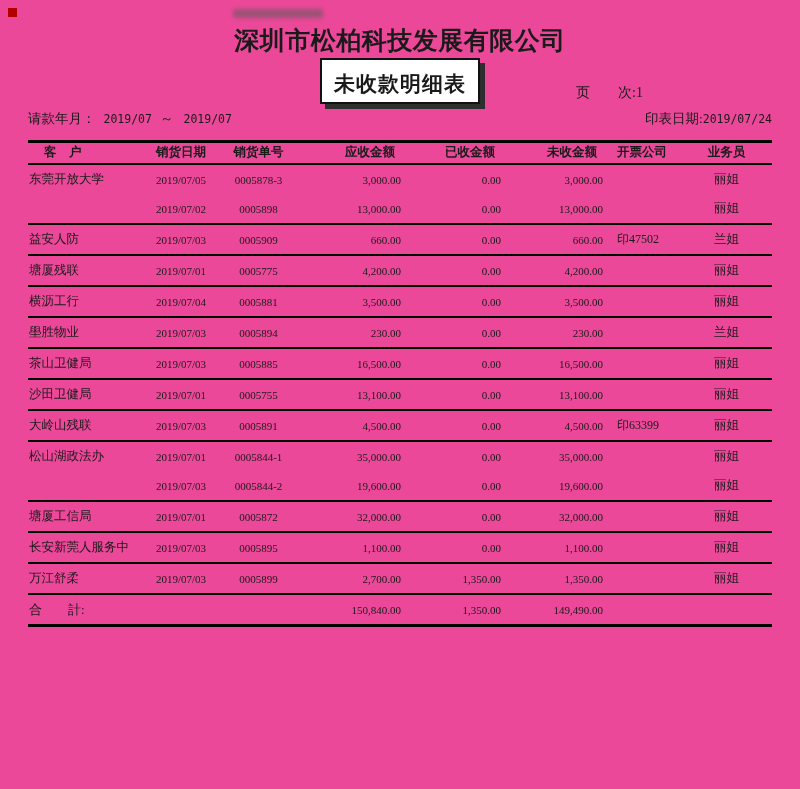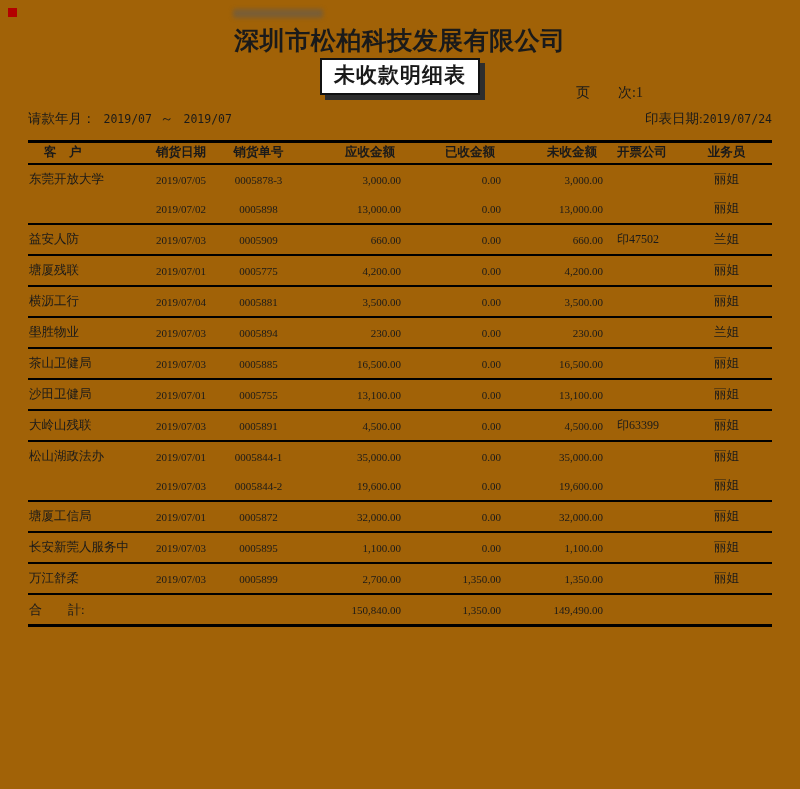--- a/index.html
+++ b/index.html
@@ -1,29 +1,29 @@
 <!DOCTYPE html>
 <html><head>
 <meta charset="utf-8">
 <style>
   html,body{margin:0;padding:0;background:#ffffff;}
   .page{
-    position:relative;width:800px;height:789px;background:#a16207;
+    position:relative;width:800px;height:789px;background:#ec4899;
     font-family:"Liberation Serif","DejaVu Serif",serif;color:#1a1a1a;overflow:hidden;
   }
   .corner-mark{position:absolute;left:8px;top:8px;width:9px;height:9px;background:#b30000;}
   .print-artifact{position:absolute;left:233px;top:9px;width:90px;height:9px;
     background:rgba(90,90,90,.55);filter:blur(2px);border-radius:2px;}
   .title{
     margin:0;padding-top:26px;text-align:center;font-size:25px;font-weight:700;
     letter-spacing:.5px;line-height:28px;font-family:"Liberation Sans","DejaVu Sans",sans-serif;
   }
   .subtitle-row{display:flex;justify-content:center;margin-top:4px;}
   .subtitle-box{
-    border:2px solid #111;background:#fff;padding:1px 12px 4px;
+    border:2px solid #111;background:#fff;padding:10px 12px 4px;
     font-size:21px;font-weight:600;letter-spacing:1px;
     box-shadow:5px 5px 0 #2e2e2e;
   }
   .page-info{position:absolute;left:576px;top:84px;font-size:14px;white-space:nowrap;}
   .page-info .pf{margin-left:28px;}
   .meta-row{
     position:absolute;top:110px;left:28px;width:744px;
     display:flex;justify-content:space-between;font-size:13.5px;white-space:nowrap;
   }
   .mono{font-family:"DejaVu Sans Mono","Liberation Mono",monospace;}

